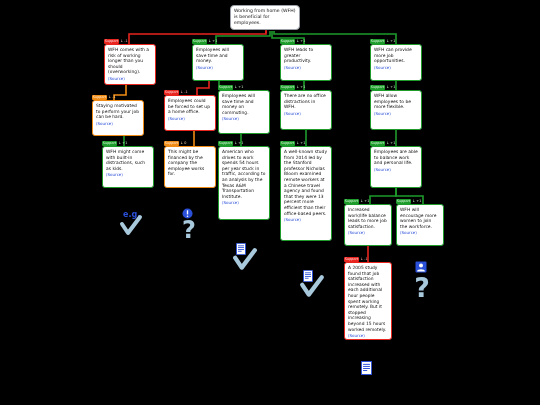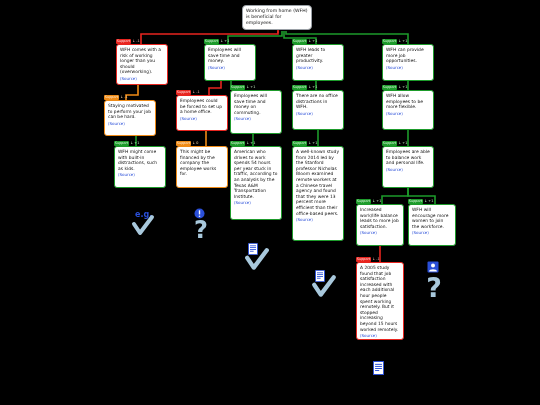--- a/index.html
+++ b/index.html
@@ -1,18 +1,18 @@
 <!DOCTYPE html>
 <html><head>
 <meta charset="utf-8">
 <style>
   html,body{margin:0;padding:0;background:#000;}
   body{width:540px;height:405px;position:relative;overflow:hidden;
        font-family:"DejaVu Sans","Liberation Sans",sans-serif;}
-  #canvas{position:absolute;left:16px;top:0;width:438px;height:405px;}
+  #canvas{position:absolute;left:4px;top:0;width:438px;height:405px;}
 
   .node{position:absolute;background:#fff;border-radius:3px;box-sizing:border-box;
         padding:2px 3px 2px 3px;overflow:hidden;}
   .node.pro{border:1.4px solid #1d9b2b;}
   .node.con{border:1.4px solid #e8251f;}
   .node.note{border:1.4px solid #f08b16;}
   .node.root{border:1px solid #9aa0a6;border-radius:4px;}
 
   .txt{font-size:4.4px;line-height:5.6px;color:#111;display:block;
        letter-spacing:0.02px;word-wrap:break-word;}

